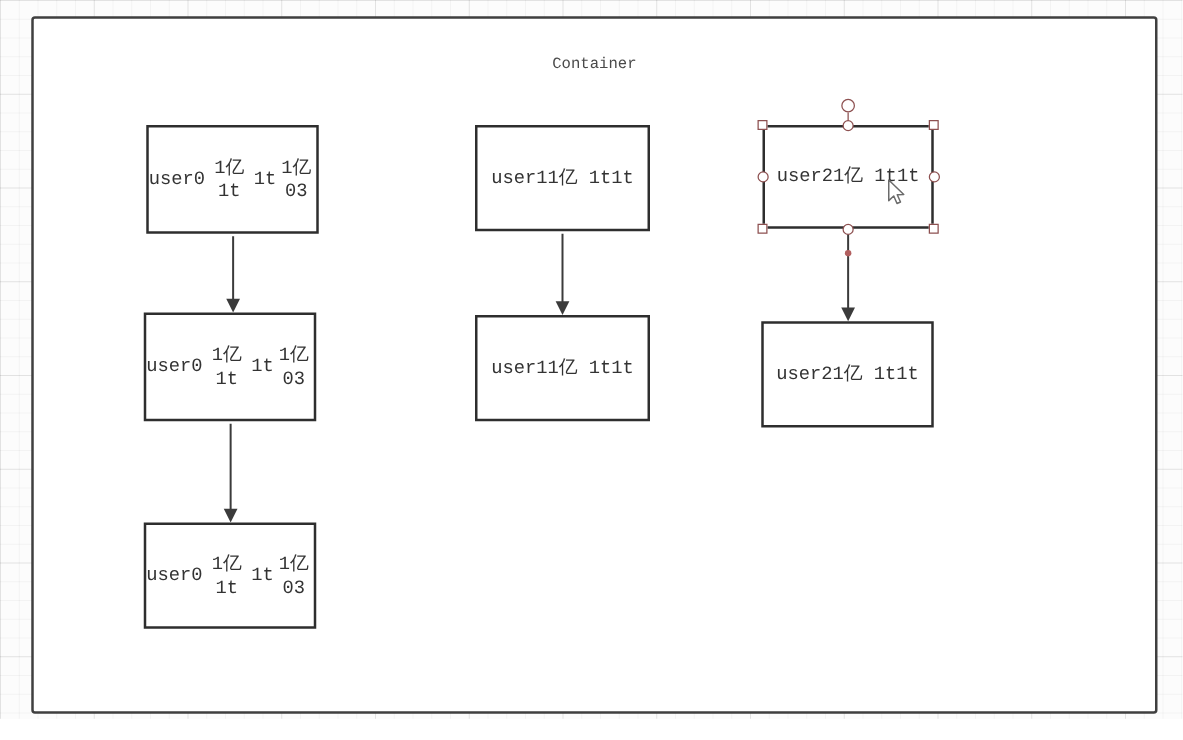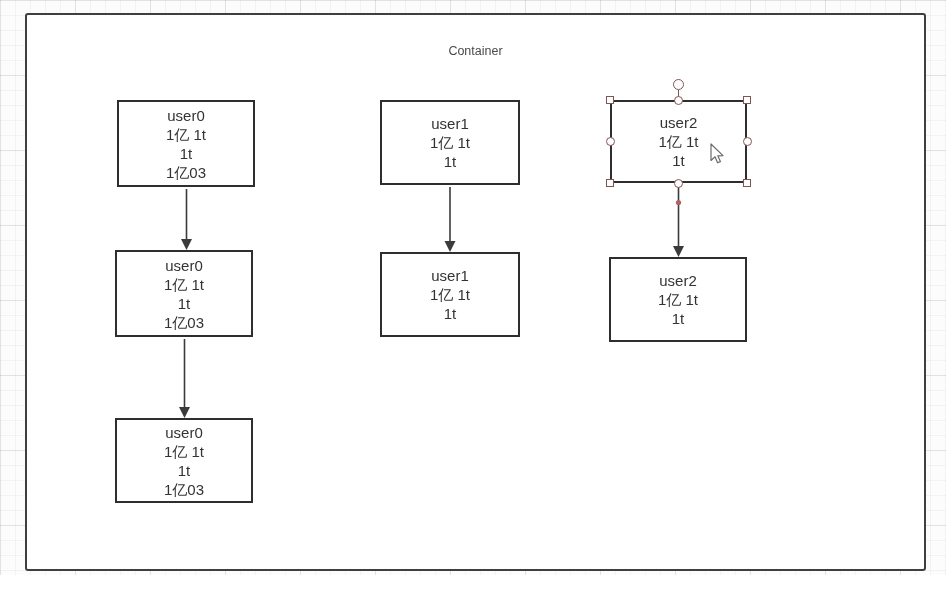--- a/index.html
+++ b/index.html
@@ -6,34 +6,35 @@
   body{width:946px;height:592px;overflow:hidden;font-family:"Liberation Sans",sans-serif;}
   .stage{
     position:relative;width:946px;height:575px;
     background-color:#fcfcfc;
     background-image:
       linear-gradient(rgba(0,0,0,0.07) 1px, transparent 1px),
       linear-gradient(90deg, rgba(0,0,0,0.07) 1px, transparent 1px),
       linear-gradient(rgba(0,0,0,0.035) 1px, transparent 1px),
       linear-gradient(90deg, rgba(0,0,0,0.035) 1px, transparent 1px);
     background-size:75px 75px,75px 75px,15px 15px,15px 15px;
+    font-family:Liberation Mono, monospace;
   }
   .container-shape{
     position:absolute;left:25px;top:13px;width:901px;height:558px;
     background:#ffffff;border:2px solid #3f3f3f;border-radius:3px;
     box-sizing:border-box;
   }
   .container-label{
     position:absolute;left:25px;top:44px;width:901px;
     text-align:center;font-size:12.5px;color:#4a4a4a;
   }
   .node{
     position:absolute;box-sizing:border-box;
     background:#ffffff;border:2px solid #2e2e2e;
-    display:flex;flex-direction:column;justify-content:center;align-items:center;
+    display:flex;flex-direction:row;justify-content:center;align-items:center;
     font-size:15px;line-height:19px;color:#333333;text-align:center;
     overflow:hidden;
   }
   .edges{position:absolute;left:0;top:0;width:946px;height:592px;pointer-events:none;}
   
   .selection{position:absolute;left:610px;top:100px;width:137px;height:83px;pointer-events:none;}
   .handle{position:absolute;box-sizing:border-box;background:#ffffff;border:1.4px solid #8d5050;}
   .h-sq{width:8px;height:8px;}
   .h-ci{width:9px;height:9px;border-radius:50%;}
   .h-rot{width:11px;height:11px;border-radius:50%;}

